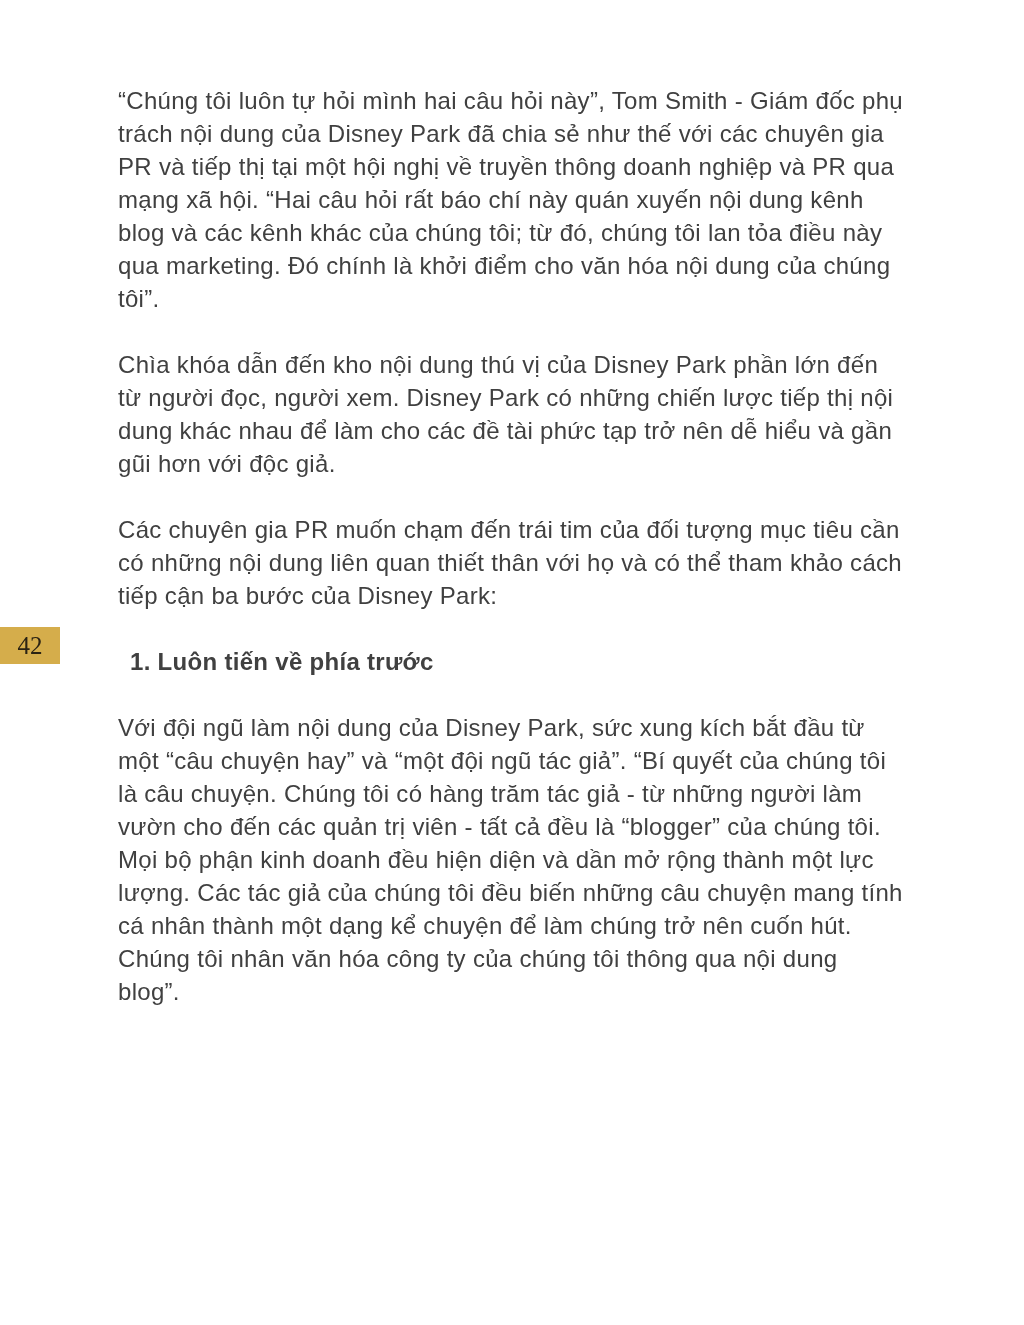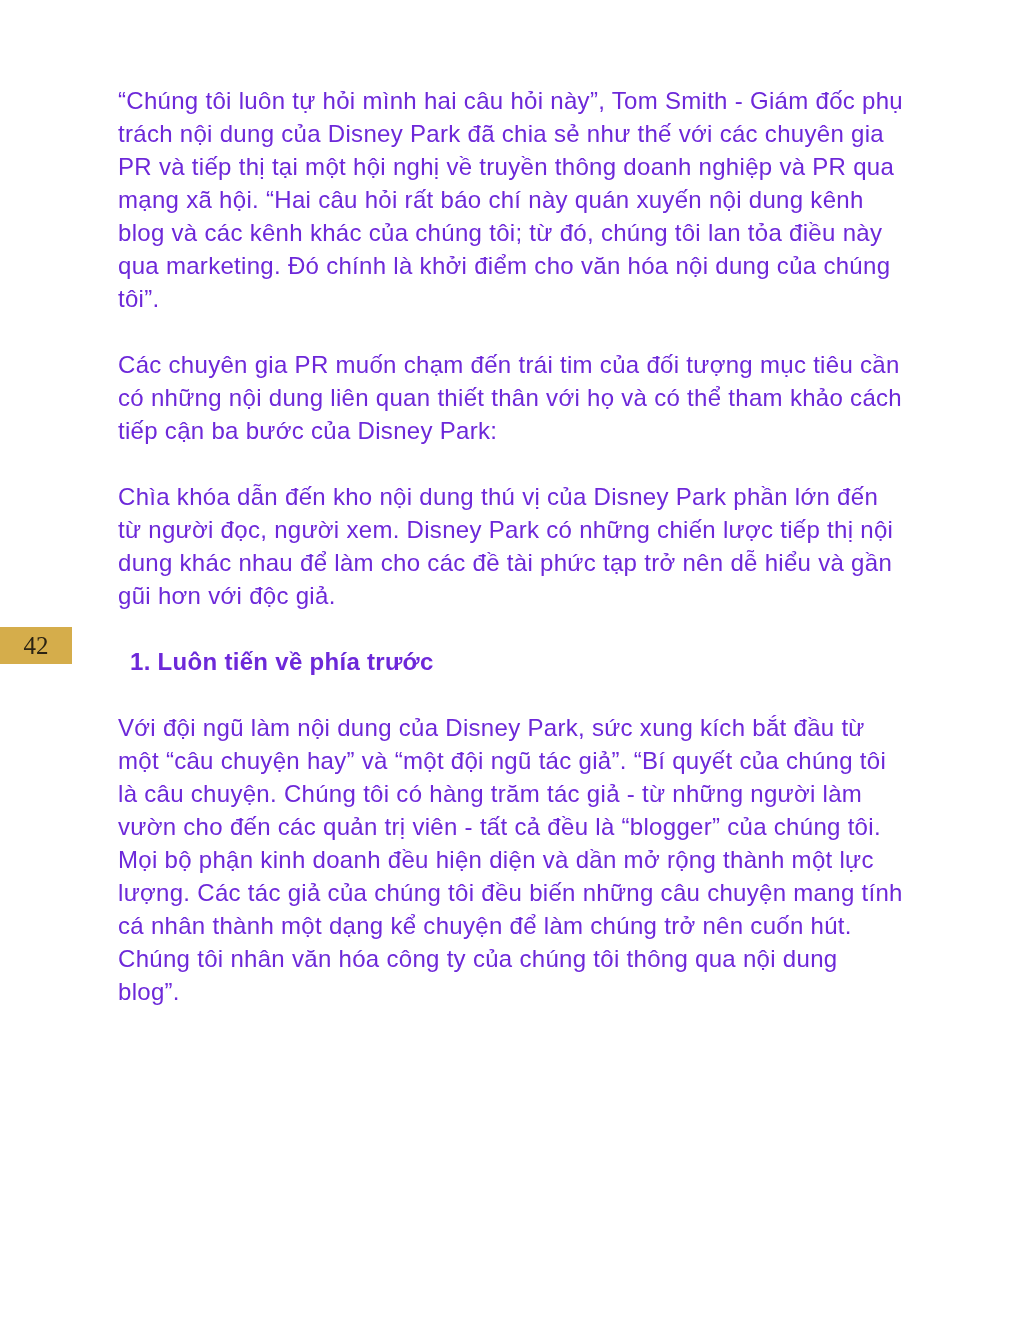--- a/index.html
+++ b/index.html
@@ -20,37 +20,37 @@
   }
   .content {
     position: absolute;
     left: 118px;
     top: 84px;
     width: 788px;
     font-family: "Liberation Sans", sans-serif;
     font-size: 24px;
     line-height: 33px;
     letter-spacing: 0.3px;
-    color: #6d28d9;
+    color: #404040;
     text-align: left;
   }
   .para {
     margin: 0 0 33px 0;
   }
   .heading {
     font-size: 24px;
     font-weight: bold;
     margin: 0 0 33px 12px;
     line-height: 33px;
   }
   .page-badge {
     position: absolute;
     left: 0;
     top: 627px;
-    width: 72px;
+    width: 60px;
     height: 37px;
     background: #d5ad4b;
     display: flex;
     align-items: center;
     justify-content: center;
     font-family: "Liberation Serif", serif;
     font-size: 25px;
     color: #2b2313;
   }
 </style>
@@ -59,23 +59,23 @@
 
 <div class="page">
 
   <div class="page-badge">
     <span>42</span>
   </div>
 
   <div class="content">
     <p class="para">“Chúng tôi luôn tự hỏi mình hai câu hỏi này”, Tom Smith - Giám đốc phụ trách nội dung của Disney Park đã chia sẻ như thế với các chuyên gia PR và tiếp thị tại một hội nghị về truyền thông doanh nghiệp và PR qua mạng xã hội. “Hai câu hỏi rất báo chí này quán xuyến nội dung kênh blog và các kênh khác của chúng tôi; từ đó, chúng tôi lan tỏa điều này qua marketing. Đó chính là khởi điểm cho văn hóa nội dung của chúng tôi”.</p>
 
+    <p class="para">Chìa khóa dẫn đến kho nội dung thú vị của Disney Park phần lớn đến từ người đọc, người xem. Disney Park có những chiến lược tiếp thị nội dung khác nhau để làm cho các đề tài phức tạp trở nên dễ hiểu và gần gũi hơn với độc giả.</p>
+
     <p class="para">Các chuyên gia PR muốn chạm đến trái tim của đối tượng mục tiêu cần có những nội dung liên quan thiết thân với họ và có thể tham khảo cách tiếp cận ba bước của Disney Park:</p>
-
-    <p class="para">Chìa khóa dẫn đến kho nội dung thú vị của Disney Park phần lớn đến từ người đọc, người xem. Disney Park có những chiến lược tiếp thị nội dung khác nhau để làm cho các đề tài phức tạp trở nên dễ hiểu và gần gũi hơn với độc giả.</p>
 
     <h2 class="heading">1. Luôn tiến về phía trước</h2>
 
     <p class="para">Với đội ngũ làm nội dung của Disney Park, sức xung kích bắt đầu từ một “câu chuyện hay” và “một đội ngũ tác giả”. “Bí quyết của chúng tôi là câu chuyện. Chúng tôi có hàng trăm tác giả - từ những người làm vườn cho đến các quản trị viên - tất cả đều là “blogger” của chúng tôi. Mọi bộ phận kinh doanh đều hiện diện và dần mở rộng thành một lực lượng. Các tác giả của chúng tôi đều biến những câu chuyện mang tính cá nhân thành một dạng kể chuyện để làm chúng trở nên cuốn hút. Chúng tôi nhân văn hóa công ty của chúng tôi thông qua nội dung blog”.</p>
 
   </div>
 
 </div>
 
 </body></html>

